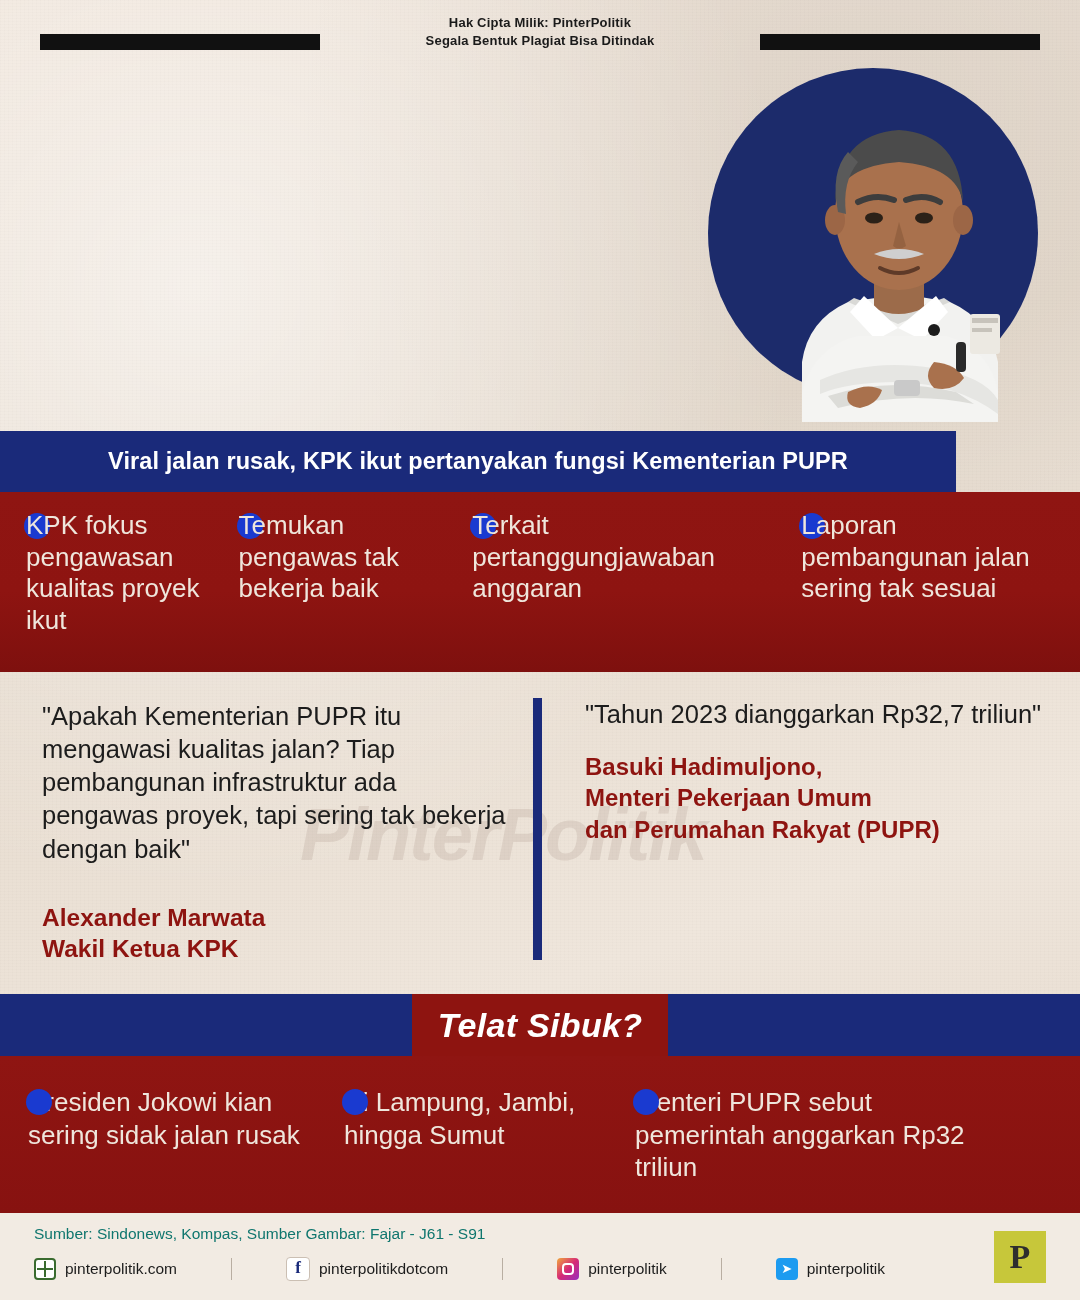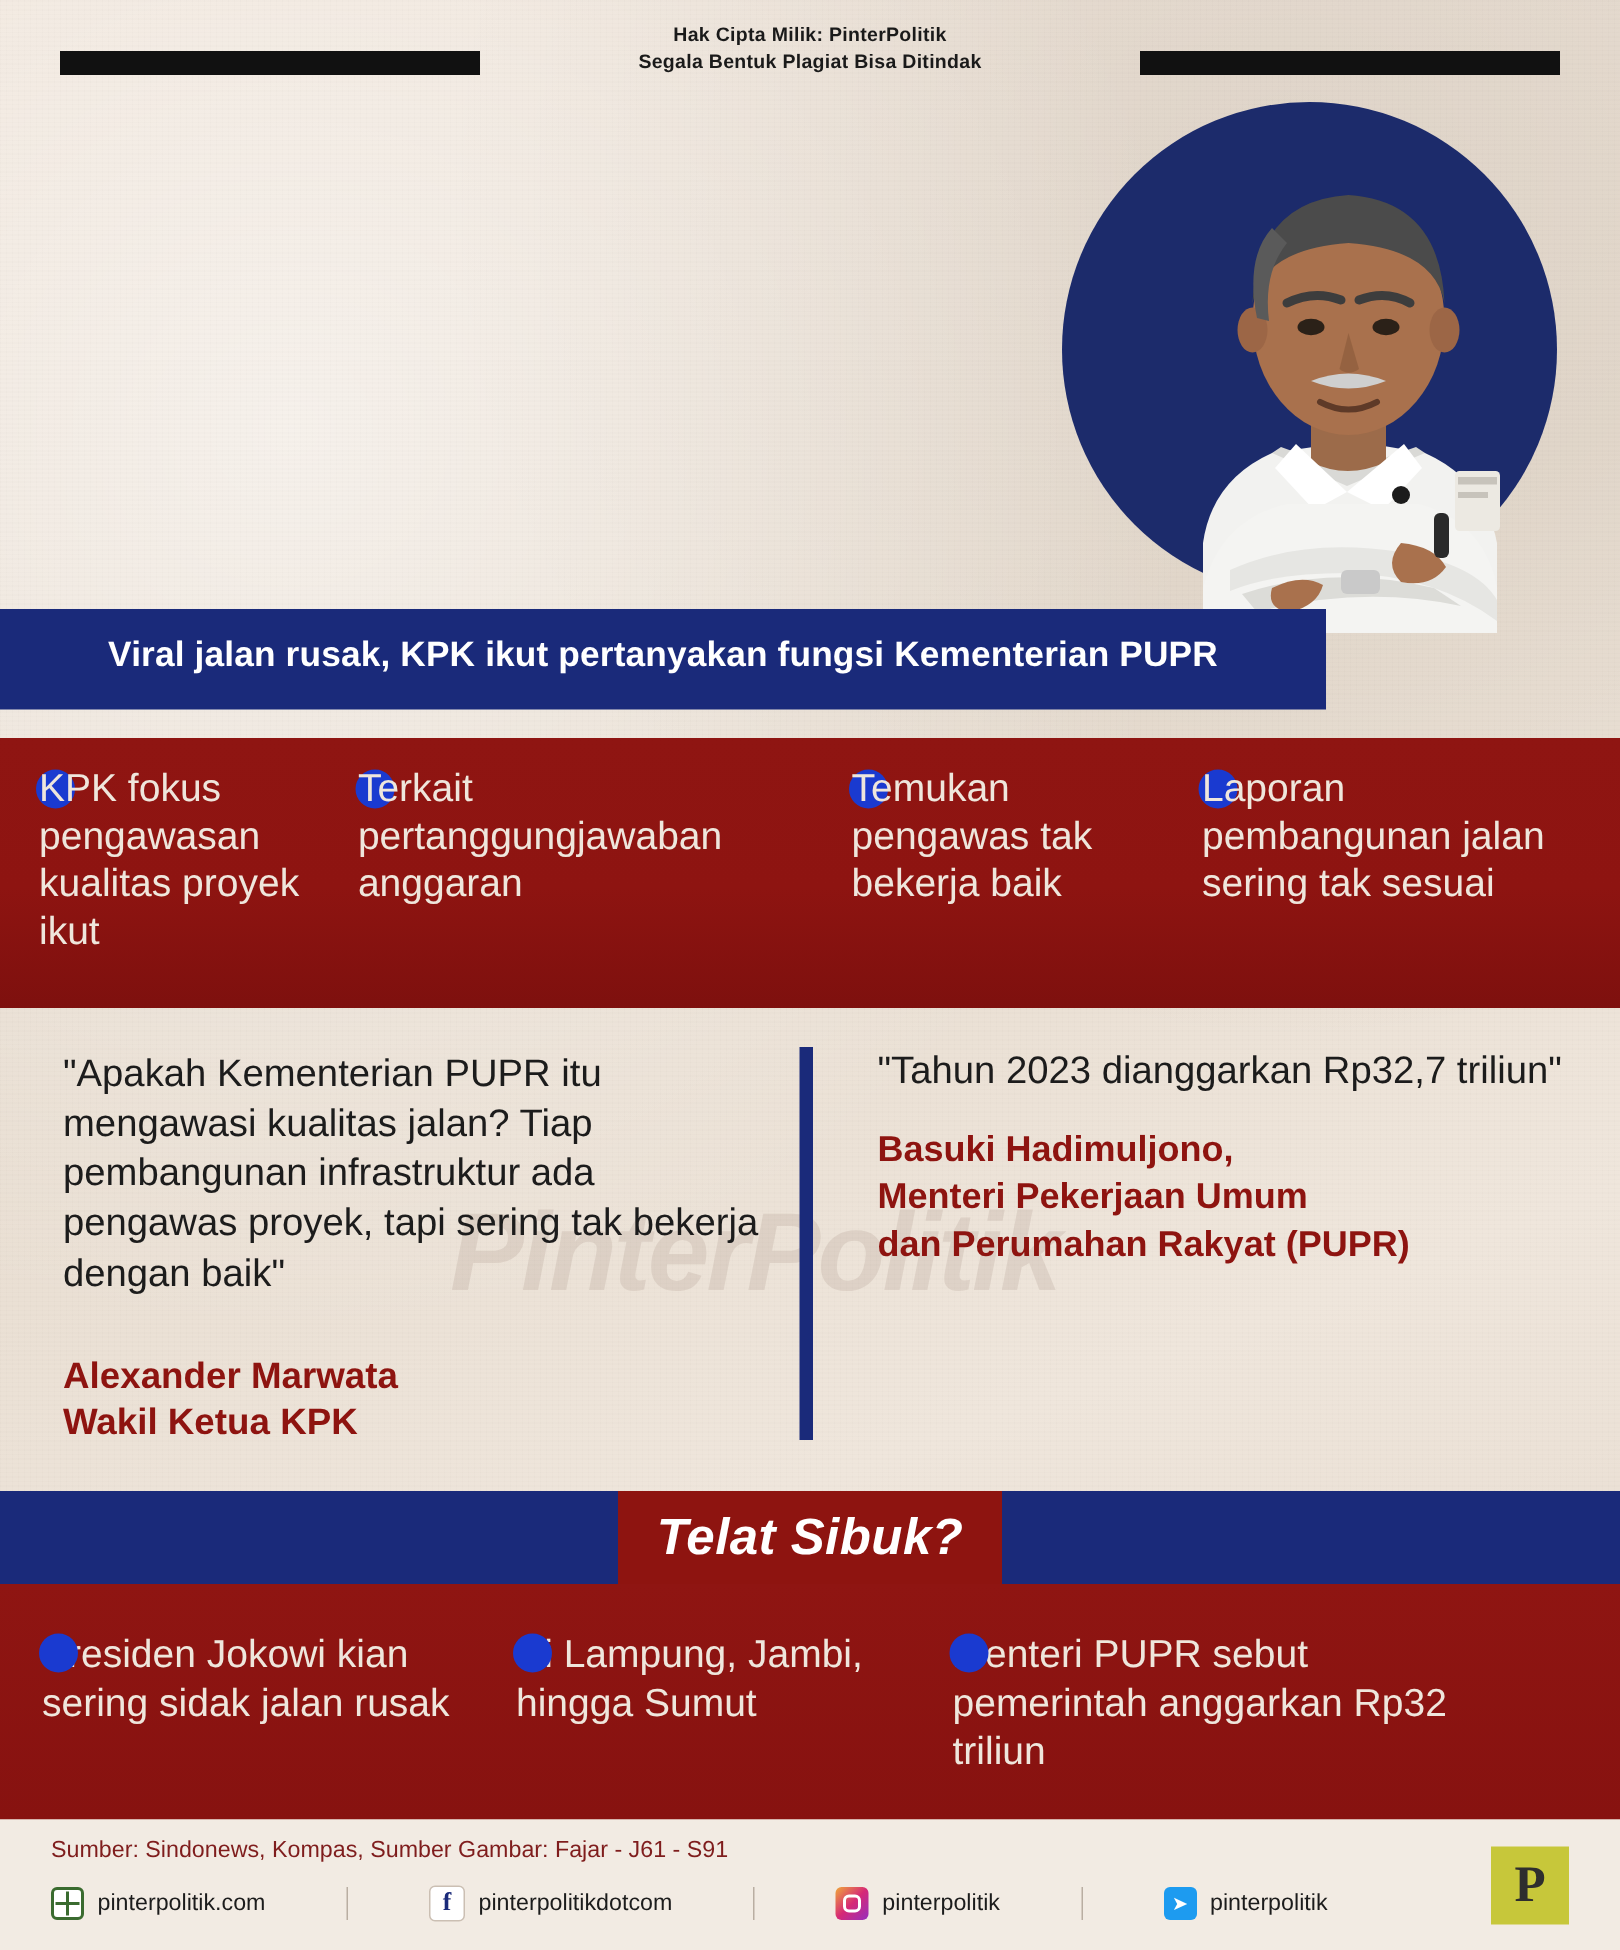--- a/index.html
+++ b/index.html
@@ -43,21 +43,21 @@
   .headline div:nth-child(2){margin-top:6px;}
   .headline div:nth-child(3){margin-top:6px;}
 
   
   .portrait{position:absolute;right:30px;top:62px;width:352px;height:360px;}
   .pcircle{position:absolute;left:10px;top:6px;width:330px;height:330px;border-radius:50%;
     background:#1c2b6b;}
   .person{position:absolute;left:0;top:0;width:352px;height:360px;}
 
   
-  .blueband{position:absolute;left:0;top:406px;width:884px;height:67px;background:#1a2a7a;}
+  .blueband{position:absolute;left:0;top:431px;width:956px;height:67px;background:#1a2a7a;}
   .blueband .txt{position:absolute;left:0;right:0;top:17px;text-align:center;color:#fff;
     font-size:23.5px;font-weight:bold;letter-spacing:.1px;}
 
   
   .redband{position:absolute;left:0;top:492px;width:1080px;height:180px;
     background:linear-gradient(180deg,#8f1512 0%,#8e1411 55%,#7e100e 100%);}
   .redband .cols{position:absolute;inset:0;display:flex;padding:18px 26px 0 26px;box-sizing:border-box;}
   .bcol{position:relative;color:#efe6dc;font-size:26px;line-height:1.22;padding-right:14px;}
   .bcol .dot{position:absolute;left:-2px;top:3px;width:26px;height:26px;border-radius:50%;
     background:#1a3ad0;}
@@ -82,21 +82,21 @@
     padding:0 26px;background:#8e1410;line-height:62px;height:62px;display:inline-block;}
   .tsred{position:absolute;left:0;top:1056px;width:1080px;height:157px;
     background:linear-gradient(180deg,#8f1512 0%,#871210 100%);}
   .tsred .cols{position:absolute;inset:0;display:flex;padding:30px 28px 0 28px;box-sizing:border-box;}
   .tcol{position:relative;color:#efe6dc;font-size:26px;line-height:1.25;padding-right:16px;}
   .tcol .dot{position:absolute;left:-2px;top:3px;width:26px;height:26px;border-radius:50%;background:#1a3ad0;}
   .t1{width:300px;} .t2{width:275px;} .t3{width:340px;}
 
   
   .footer{position:absolute;left:0;top:1213px;width:1080px;height:87px;background:#f2ebe3;}
-  .fsrc{position:absolute;left:34px;top:12px;font-size:15.5px;color:#7f1d1d;}
+  .fsrc{position:absolute;left:34px;top:12px;font-size:15.5px;color:#0f766e;}
   .fsoc{position:absolute;left:34px;top:44px;display:flex;align-items:center;gap:40px;}
   .soc{display:flex;align-items:center;font-size:15.5px;color:#1c1c1c;padding-right:14px;}
   .soc .ic{width:22px;height:22px;border-radius:4px;margin-right:9px;display:inline-block;
     position:relative;flex:0 0 auto;}
   .sep{width:1px;height:22px;background:#b9aea2;margin-right:14px;}
   .ic-globe{border:2px solid #3a6b2f;border-radius:50%;background:#fff;box-sizing:border-box;}
   .ic-globe:before{content:"";position:absolute;left:1px;top:8px;width:16px;height:2px;background:#3a6b2f;}
   .ic-globe:after{content:"";position:absolute;left:8px;top:1px;width:2px;height:16px;background:#3a6b2f;}
   .ic-fb{background:#fff;border:1px solid #cbbfb3;color:#1a2a7a;font-weight:bold;font-size:17px;
     text-align:center;line-height:20px;font-family:"Liberation Serif",serif;}
@@ -182,27 +182,27 @@
   <div class="blueband">
     <div class="txt">Viral jalan rusak, KPK ikut pertanyakan fungsi Kementerian PUPR</div>
   </div>
 
   <div class="redband">
     <div class="cols">
       <div class="bcol c1">
         <span class="dot"></span>
         <span class="txt">KPK fokus pengawasan kualitas proyek ikut</span>
       </div>
+      <div class="bcol c3">
+        <span class="dot"></span>
+        <span class="txt">Temukan pengawas tak bekerja baik</span>
+      </div>
       <div class="bcol c2">
         <span class="dot"></span>
         <span class="txt">Terkait pertanggungjawaban anggaran</span>
-      </div>
-      <div class="bcol c3">
-        <span class="dot"></span>
-        <span class="txt">Temukan pengawas tak bekerja baik</span>
       </div>
       <div class="bcol c4">
         <span class="dot"></span>
         <span class="txt">Laporan pembangunan jalan sering tak sesuai</span>
       </div>
     </div>
   </div>
 
   <div class="quotes">
     <div class="wmark">PinterPolitik</div>

